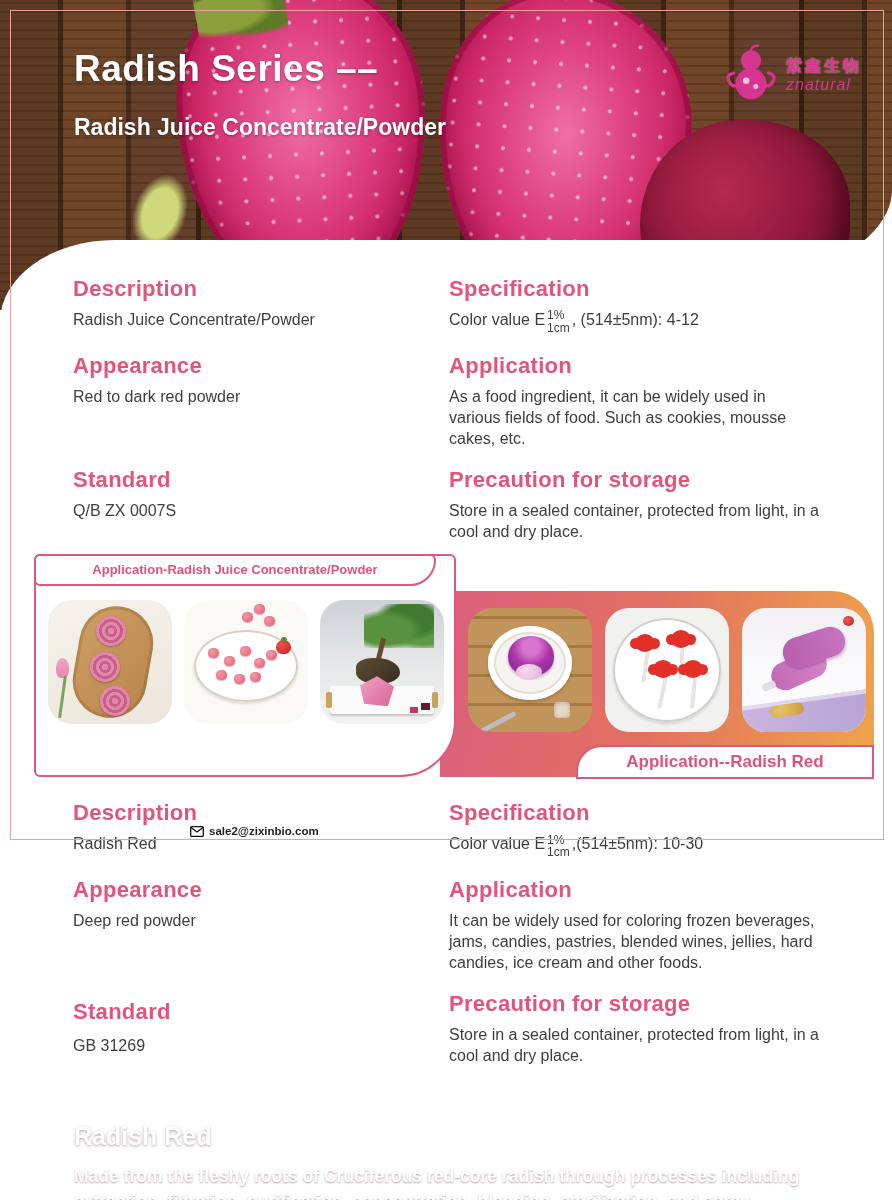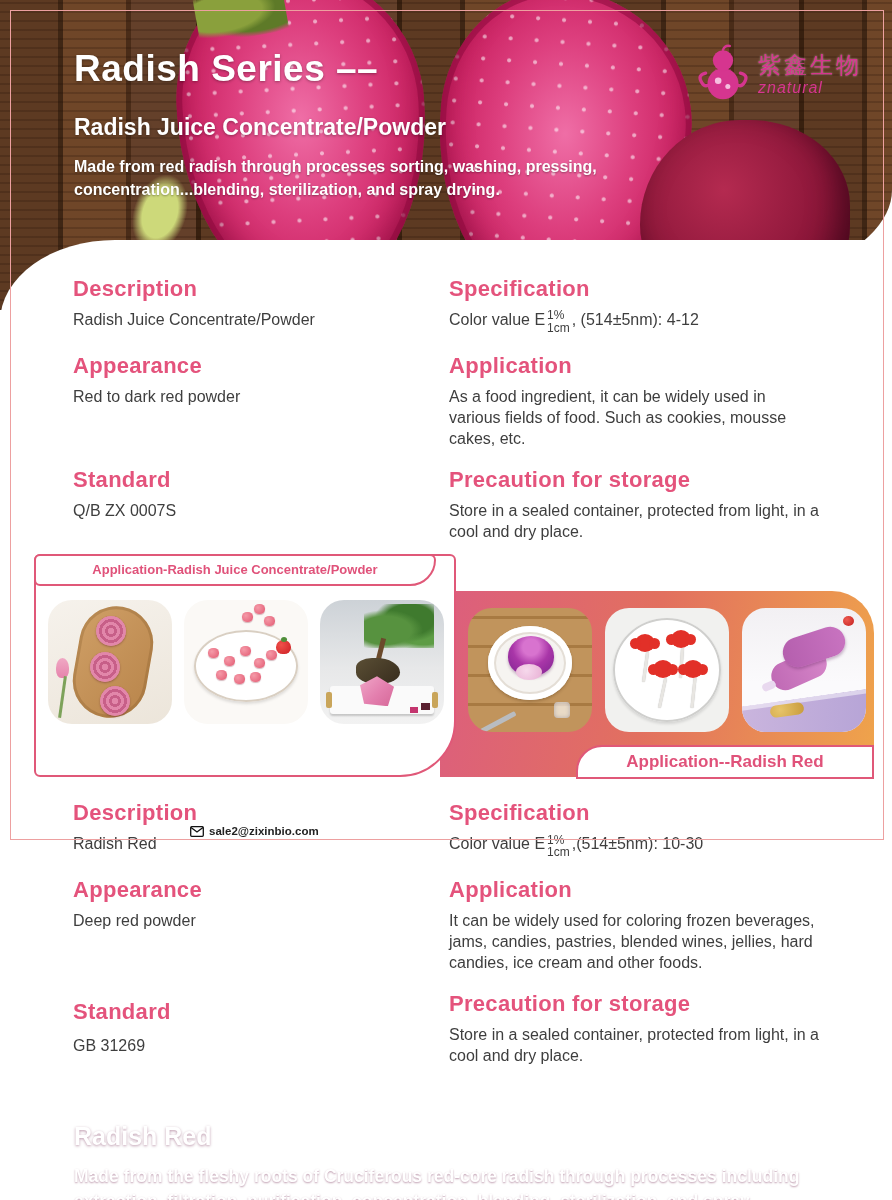--- a/index.html
+++ b/index.html
@@ -45,21 +45,21 @@
   .hero-text { position:absolute; left:74px; top:48px; z-index:3; color:#fff; }
   .hero-title { font-size:37px; font-weight:bold; letter-spacing:.5px;
                 text-shadow:0 1px 3px rgba(0,0,0,.35); }
   .hero-sub { font-size:23px; font-weight:bold; margin-top:24px; text-shadow:0 1px 3px rgba(0,0,0,.35); }
   .hero-desc { font-size:16px; font-weight:bold; margin-top:14px; width:660px; line-height:1.45;
                text-shadow:0 1px 2px rgba(0,0,0,.35); }
 
   .logo { position:absolute; right:30px; top:44px; z-index:3; display:flex; align-items:center; gap:6px; }
   .logo-mark { width:58px; height:62px; }
   .logo-texts { display:flex; flex-direction:column; line-height:1; }
-  .logo-cn { font-size:23px; font-weight:normal; color:#d6358f; letter-spacing:3px;
+  .logo-cn { font-size:16px; font-weight:bold; color:#d6358f; letter-spacing:3px;
              text-shadow:0 0 2px rgba(255,255,255,.6); }
   .logo-en { font-size:16px; font-style:italic; color:#d6358f; margin-top:3px; letter-spacing:1px; }
 
   
   .main { position:relative; z-index:2; background:#fff; margin-top:-70px;
           border-top-left-radius:115px 82px; border-bottom-right-radius:95px 50px;
           padding-top:24px; min-height:718px; }
 
   .info-grid { display:grid; grid-template-columns:372px 1fr; column-gap:4px;
                padding:0 42px 0 73px; }
@@ -210,21 +210,20 @@
   <header class="hero">
     <div class="radish-half rh1"></div>
     <div class="radish-half rh2"></div>
     <div class="dark-bulb"></div>
     <div class="leaves"></div>
     <div class="leaf2"></div>
 
     <div class="hero-text">
       <div class="hero-title">Radish Series ––</div>
       <div class="hero-sub">Radish Juice Concentrate/Powder</div>
-      <div class="hero-desc">Made from red radish through processes sorting, washing, pressing, concentration...blending, sterilization, and spray drying.</div>
     </div>
 
     <div class="logo">
       <svg class="logo-mark" viewBox="0 0 60 64">
         <circle cx="30" cy="41" r="16" fill="#d6358f"></circle>
         <circle cx="30" cy="17" r="10.5" fill="#d6358f"></circle>
         <path d="M22 26 Q30 30 38 26 L36 33 Q30 36 24 33 Z" fill="#d6358f"></path>
         <path d="M12 30 q-9 2 -4 10 q3 5 8 2" fill="none" stroke="#d6358f" stroke-width="3.4" stroke-linecap="round"></path>
         <path d="M48 30 q9 2 4 10 q-3 5 -8 2" fill="none" stroke="#d6358f" stroke-width="3.4" stroke-linecap="round"></path>
         <path d="M30 6 q2 -5 7 -4" fill="none" stroke="#d6358f" stroke-width="2.6" stroke-linecap="round"></path>

